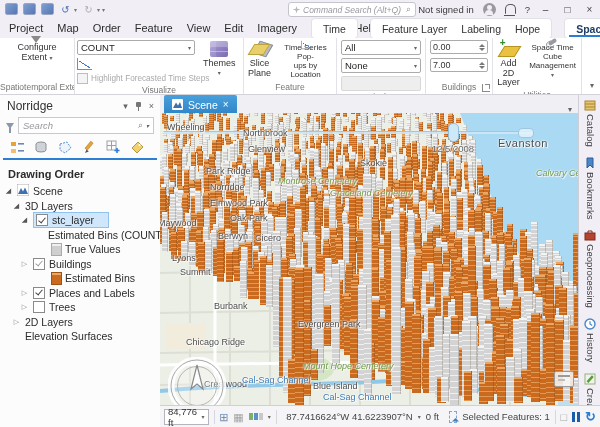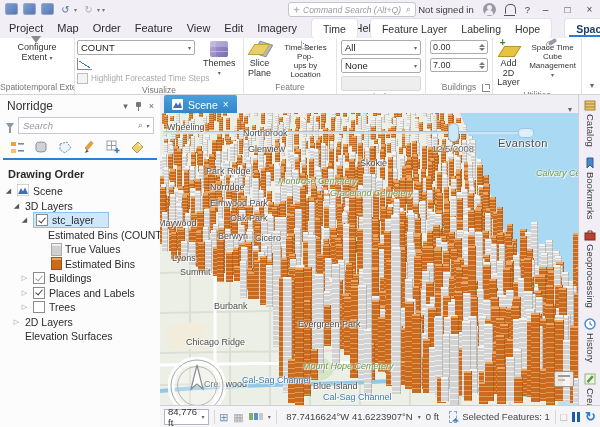--- a/index.html
+++ b/index.html
@@ -385,28 +385,28 @@
           <span>stc_layer</span>
         </span>
       </div>
       <div class="trow" style="padding-left: 48px;">
         <span>Estimated Bins (COUNT)</span>
       </div>
       <div class="trow" style="padding-left: 52px;">
         <span class="cubelg gray"></span>
         <span>True Values</span>
       </div>
-      <div class="trow" style="padding-left: 52px;">
-        <span class="cubelg orange"></span>
-        <span>Estimated Bins</span>
-      </div>
       <div class="trow" style="padding-left: 20px;">
         <span class="exp closed">▷</span>
         <span class="tchk ongray"></span>
         <span>Buildings</span>
+      </div>
+      <div class="trow" style="padding-left: 52px;">
+        <span class="cubelg orange"></span>
+        <span>Estimated Bins</span>
       </div>
       <div class="trow" style="padding-left: 20px;">
         <span class="exp closed">▷</span>
         <span class="tchk on"></span>
         <span>Places and Labels</span>
       </div>
       <div class="trow" style="padding-left: 20px;">
         <span class="exp closed">▷</span>
         <span class="tchk off"></span>
         <span>Trees</span>

